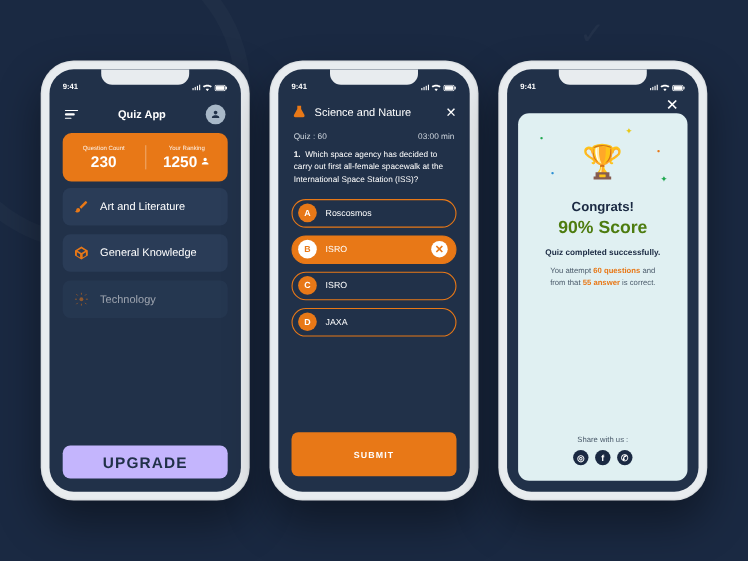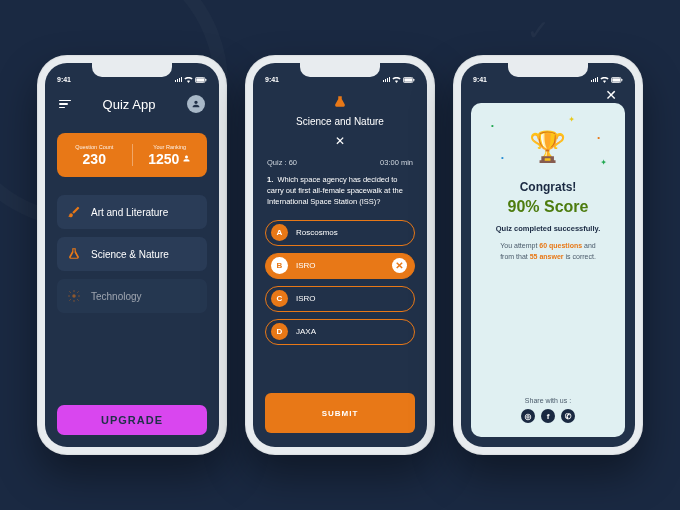--- a/index.html
+++ b/index.html
@@ -54,52 +54,52 @@
   .bars { display:flex; align-items:flex-end; gap:0.5px; }
   .bars span { width:1.5px; background:#fff; }
   .bars span:nth-child(1){height:2px} .bars span:nth-child(2){height:3px}
   .bars span:nth-child(3){height:4px} .bars span:nth-child(4){height:5px}
 
   
   .header1 { display:flex; align-items:center; justify-content:space-between; padding:10px 14px 8px; }
   .hamburger { display:flex; flex-direction:column; gap:2px; }
   .hamburger span { height:1.5px; background:#fff; border-radius:1px; }
   .hamburger span:nth-child(1){width:12px} .hamburger span:nth-child(2){width:9px} .hamburger span:nth-child(3){width:6px}
-  .title1 { font-size:13px; font-weight:400; }
+  .title1 { font-size:10px; font-weight:700; }
   .avatar { width:18px; height:18px; border-radius:50%; background:#a8b8c8; display:flex; align-items:center; justify-content:center; }
   .avatar svg { width:10px; height:10px; fill:#213149; }
 
   .stats {
-    margin: 12px 12px; background:#e87817; border-radius:8px; height:44px;
+    margin: 0 12px; background:#e87817; border-radius:8px; height:44px;
     display:flex; align-items:center; color:#fff;
   }
   .stat { flex:1; display:flex; flex-direction:column; align-items:center; justify-content:center; gap:1px; }
   .stat-label { font-size:5.5px; opacity:0.9; }
   .stat-value { font-size:14px; font-weight:600; display:flex; align-items:center; gap:3px; }
   .stat-value svg { width:9px; height:9px; fill:#fff; }
   .stat-div { width:1px; height:22px; background:rgba(255,255,255,0.35); }
 
   .cats { display:flex; flex-direction:column; gap:8px; padding:6px 12px 0; }
   .cat {
     background:#2a3c57; border-radius:7px; height:34px;
     display:flex; align-items:center; gap:10px; padding:0 10px;
     font-size:10px;
   }
   .cat.fade { opacity:0.55; }
   .cat-icon { width:14px; height:14px; display:flex; align-items:center; justify-content:center; }
   .cat-icon svg { width:14px; height:14px; }
 
   .upgrade {
-    margin:auto 12px 12px; background:#d946ef; color:#213149; border-radius:7px;
+    margin:auto 12px 12px; background:#c4b5fd; color:#213149; border-radius:7px;
     height:30px; display:flex; align-items:center; justify-content:center;
-    font-size:11px; font-weight:700; letter-spacing:1px;
+    font-size:14px; font-weight:700; letter-spacing:1px;
   }
 
   
-  .header2 { display:flex; align-items:center; gap:7px; padding:10px 12px 6px;flex-direction:column; }
+  .header2 { display:flex; align-items:center; gap:7px; padding:10px 12px 6px; }
   .header2 .htitle { font-size:10px; flex:1; }
   .close-x { font-size:12px; }
   .quiz-meta { display:flex; justify-content:space-between; padding:4px 14px 6px; font-size:7.5px; color:#cfd6de; }
   .q-block { padding:2px 14px 8px; }
   .q-text { font-size:7.5px; line-height:1.45; }
   .q-text b { font-weight:700; }
   .opts { display:flex; flex-direction:column; gap:7px; padding:4px 12px 0; }
   .opt {
     border:1px solid #e87817; border-radius:14px; height:26px;
     display:flex; align-items:center; gap:8px; padding:0 5px;
@@ -197,24 +197,24 @@
         <span class="cat-icon">
             <svg viewBox="0 0 24 24" fill="#e87817">
               <path d="M7 14c-1.66 0-3 1.34-3 3 0 1.31-1.16 2-2 2 .92 1.22 2.49 2 4 2 2.21 0 4-1.79 4-4 0-1.66-1.34-3-3-3zm13.71-9.37l-1.34-1.34a.996.996 0 00-1.41 0L9 12.25 11.75 15l8.96-8.96a.996.996 0 000-1.41z"></path>
             </svg>
           </span>
         <span>Art and Literature</span>
       </div>
       <div class="cat">
         <span class="cat-icon">
             <svg viewBox="0 0 24 24" fill="#e87817">
-              <path d="M9 2v5l-5 9c-1 2 0 4 2 4h12c2 0 3-2 2-4l-5-9V2H9zm2 2h2v5.5l4.5 8.1c.2.4-.1.9-.5.9H7c-.4 0-.7-.5-.5-.9L11 9.5V4z"></path>
+              <path d="M12 2L2 8v8l10 6 10-6V8L12 2zm0 3l6 3.5-6 3.5-6-3.5L12 5zM5 11l5 3v5l-5-3v-5zm9 8v-5l5-3v5l-5 3z"></path>
             </svg>
           </span>
-        <span>Science &amp; Nature</span>
+        <span>General Knowledge</span>
       </div>
       <div class="cat fade">
         <span class="cat-icon">
             <svg viewBox="0 0 24 24" fill="#e87817">
               <circle cx="12" cy="12" r="3"></circle>
               <path d="M12 2v3M12 19v3M4.2 4.2l2.1 2.1M17.7 17.7l2.1 2.1M2 12h3M19 12h3M4.2 19.8l2.1-2.1M17.7 6.3l2.1-2.1" stroke="#e87817" stroke-width="1.5"></path>
             </svg>
           </span>
         <span>Technology</span>
       </div>

